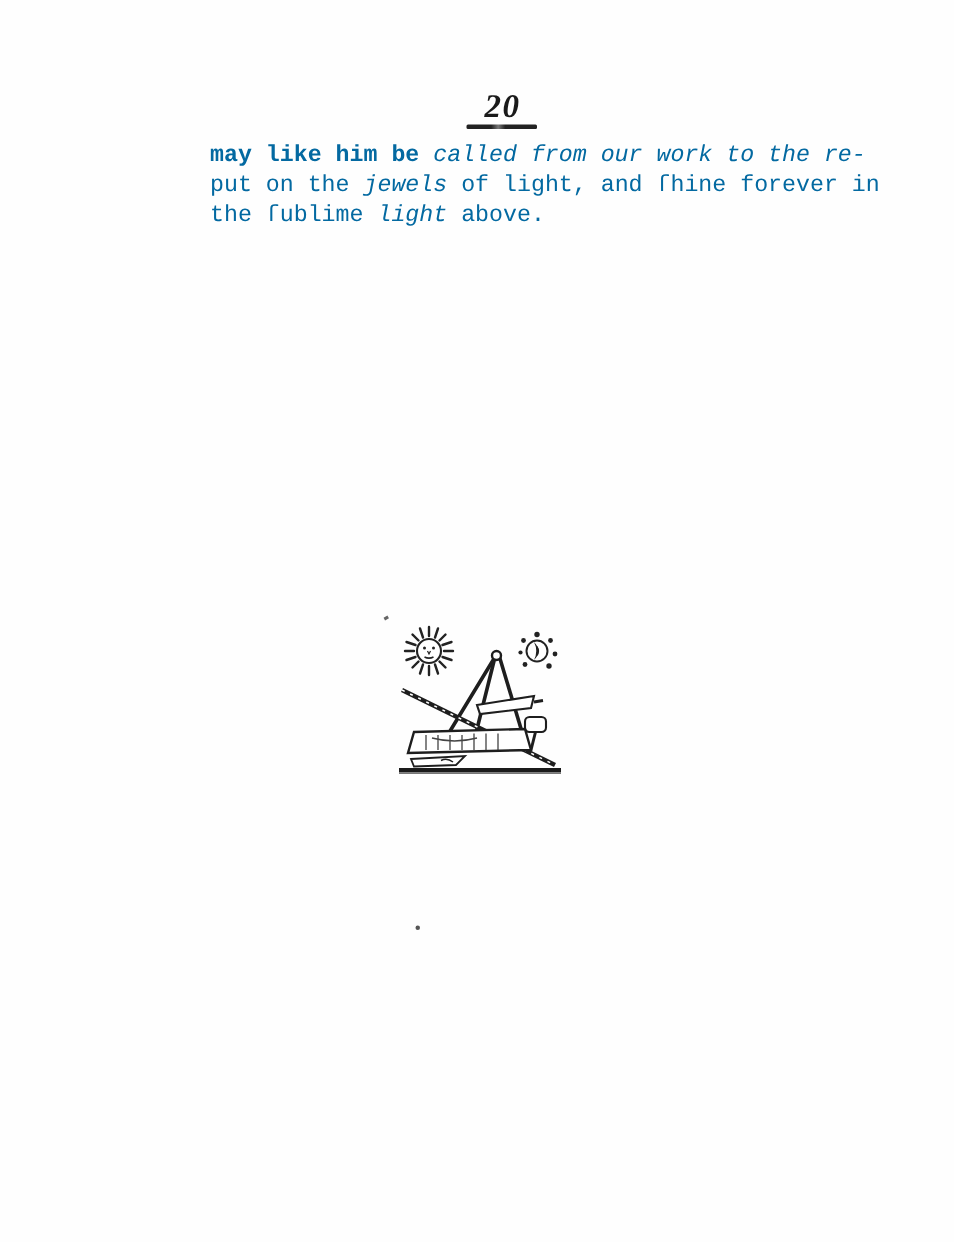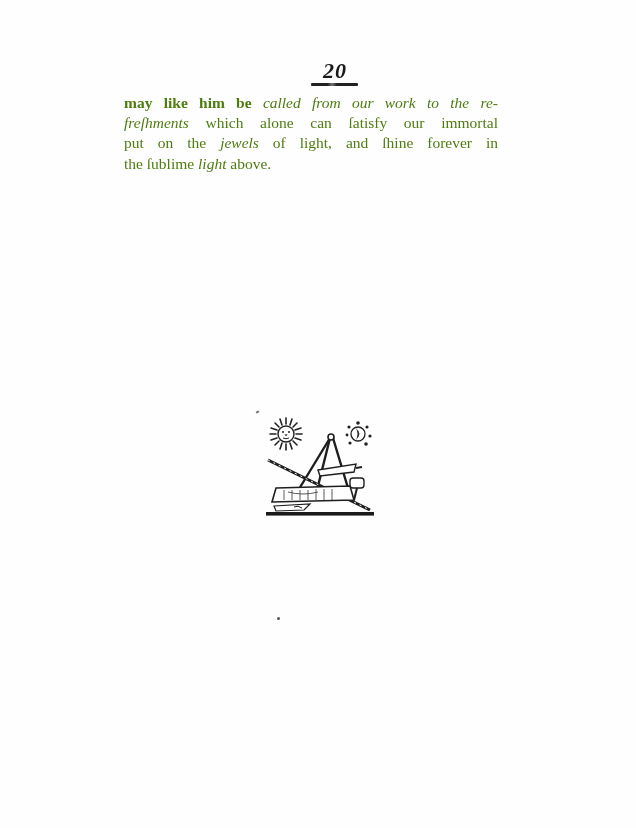--- a/index.html
+++ b/index.html
@@ -37,26 +37,27 @@
       position: absolute;
       left: 311px;
       top: 83px;
       width: 47px;
       height: 3px;
       background: linear-gradient(to right, #222 0%, #222 35%, #777 45%, #222 55%, #222 100%);
       border-radius: 1px;
     }
     .body-text {
       position: absolute;
-      left: 124px;
+      left: 140px;
       top: 93px;
       width: 374px;
       font-size: 15.5px;
       line-height: 20.2px;
-      color: #4d7c0f;
+      color: #0369a1;
+      font-family: Liberation Mono, monospace;
     }
     .line {
       display: block;
       text-align: justify;
       text-align-last: justify;
       white-space: nowrap;
     }
     .line.last {
       text-align-last: left;
     }
@@ -95,21 +96,20 @@
 </head>
 <body>
 
 <div class="page">
 
   <div class="page-number">20</div>
   <div class="page-rule"></div>
 
   <div class="body-text">
     <span class="line"><span class="bold-start">may like him be </span><em>called from our work to the re-</em></span>
-    <span class="line"><em>freſhments</em><span> which alone can ſatisfy our immortal</span></span>
     <span class="line"><span>put on the </span><em>jewels</em><span> of light, and ſhine forever in</span></span>
     <span class="line last"><span>the ſublime </span><em>light</em><span> above.</span></span>
   </div>
 
   <div class="stray-mark"></div>
 
   <svg class="illustration" viewBox="0 0 124 114" xmlns="http://www.w3.org/2000/svg">
 
     <g transform="translate(28,26)">
       <g stroke="#222" stroke-width="1.6" stroke-linecap="round">

